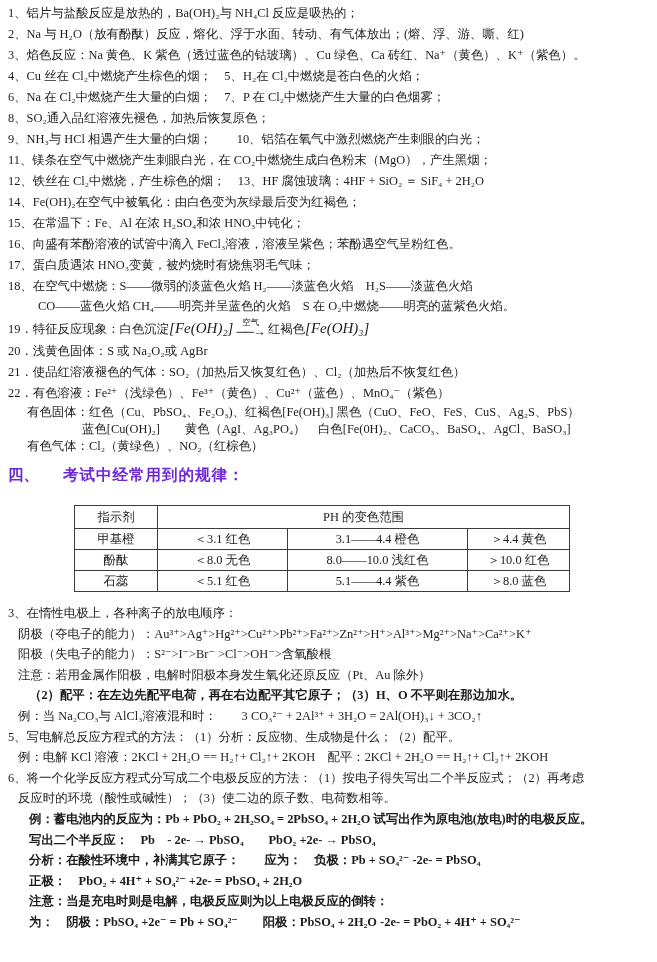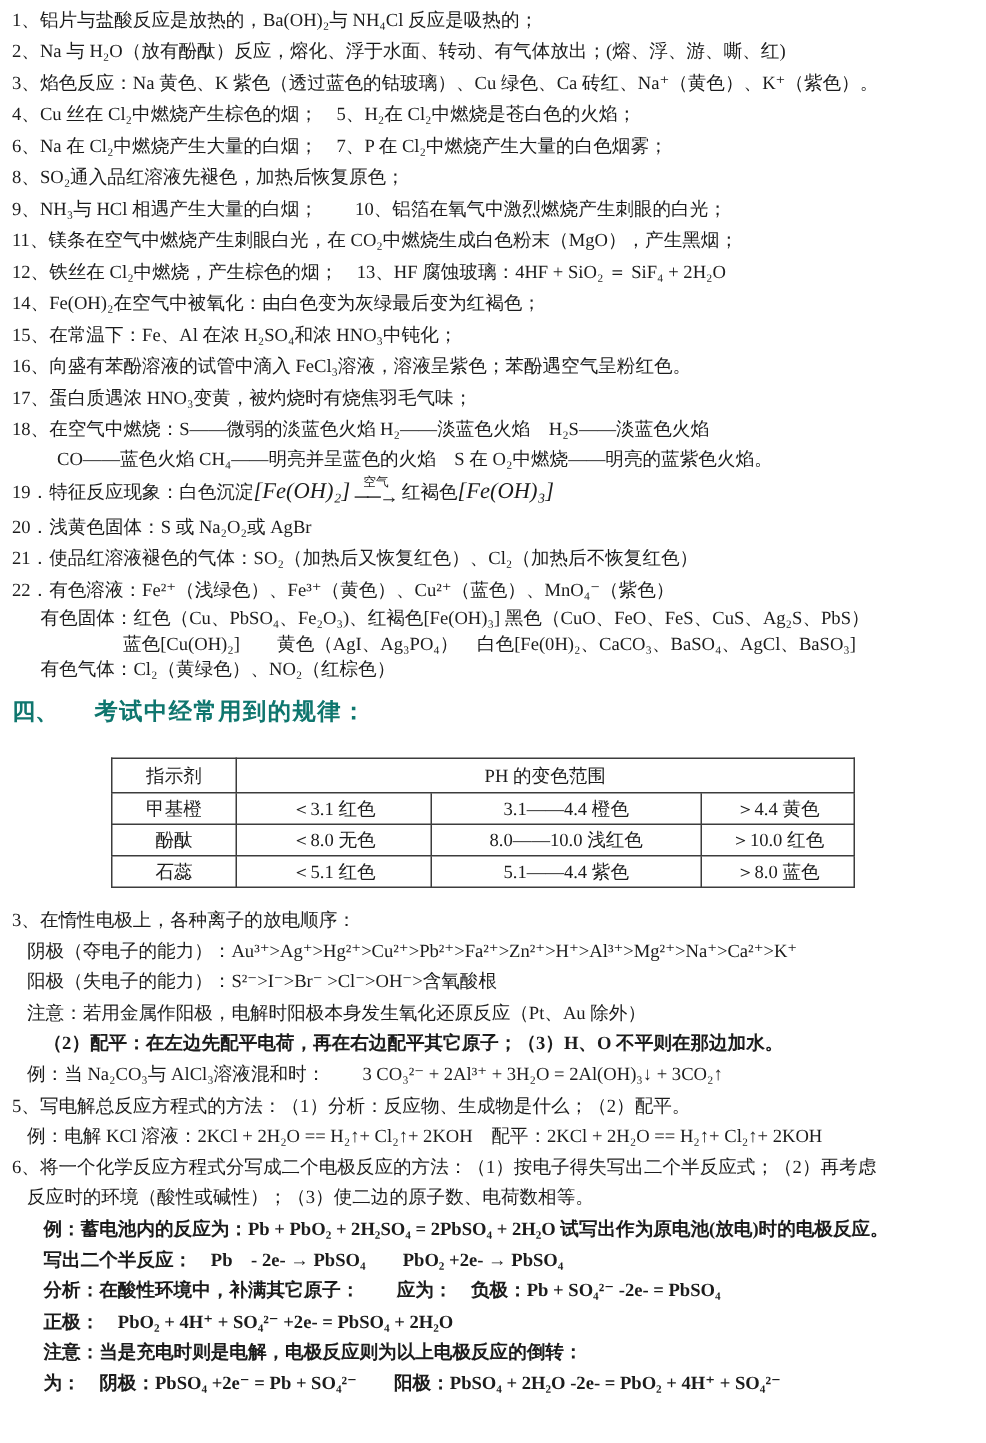--- a/index.html
+++ b/index.html
@@ -28,21 +28,21 @@
     font-family:"Liberation Serif","DejaVu Serif",serif;
   }
   .arrowwrap{
     display:inline-block;vertical-align:-3px;margin:0 3px;text-align:center;
   }
   .arrowlabel{display:block;font-size:8.5px;line-height:9px;}
   .arrowglyph{display:block;font-size:13px;line-height:10px;letter-spacing:-1px;}
   
   .heading{
     margin:9px 0 19px 0;padding-left:8px;
-    font-size:15.5px;font-weight:bold;color:#0f766e;
+    font-size:15.5px;font-weight:bold;color:#6d28d9;
     white-space:nowrap;line-height:22px;
   }
   .heading .htitle{margin-left:24px;letter-spacing:1px;}
   
   table.indicator{
     border-collapse:collapse;margin:1px 0 11px 74px;
     table-layout:fixed;width:495px;
   }
   table.indicator td{
     border:1px solid #3c3c3c;text-align:center;vertical-align:middle;

